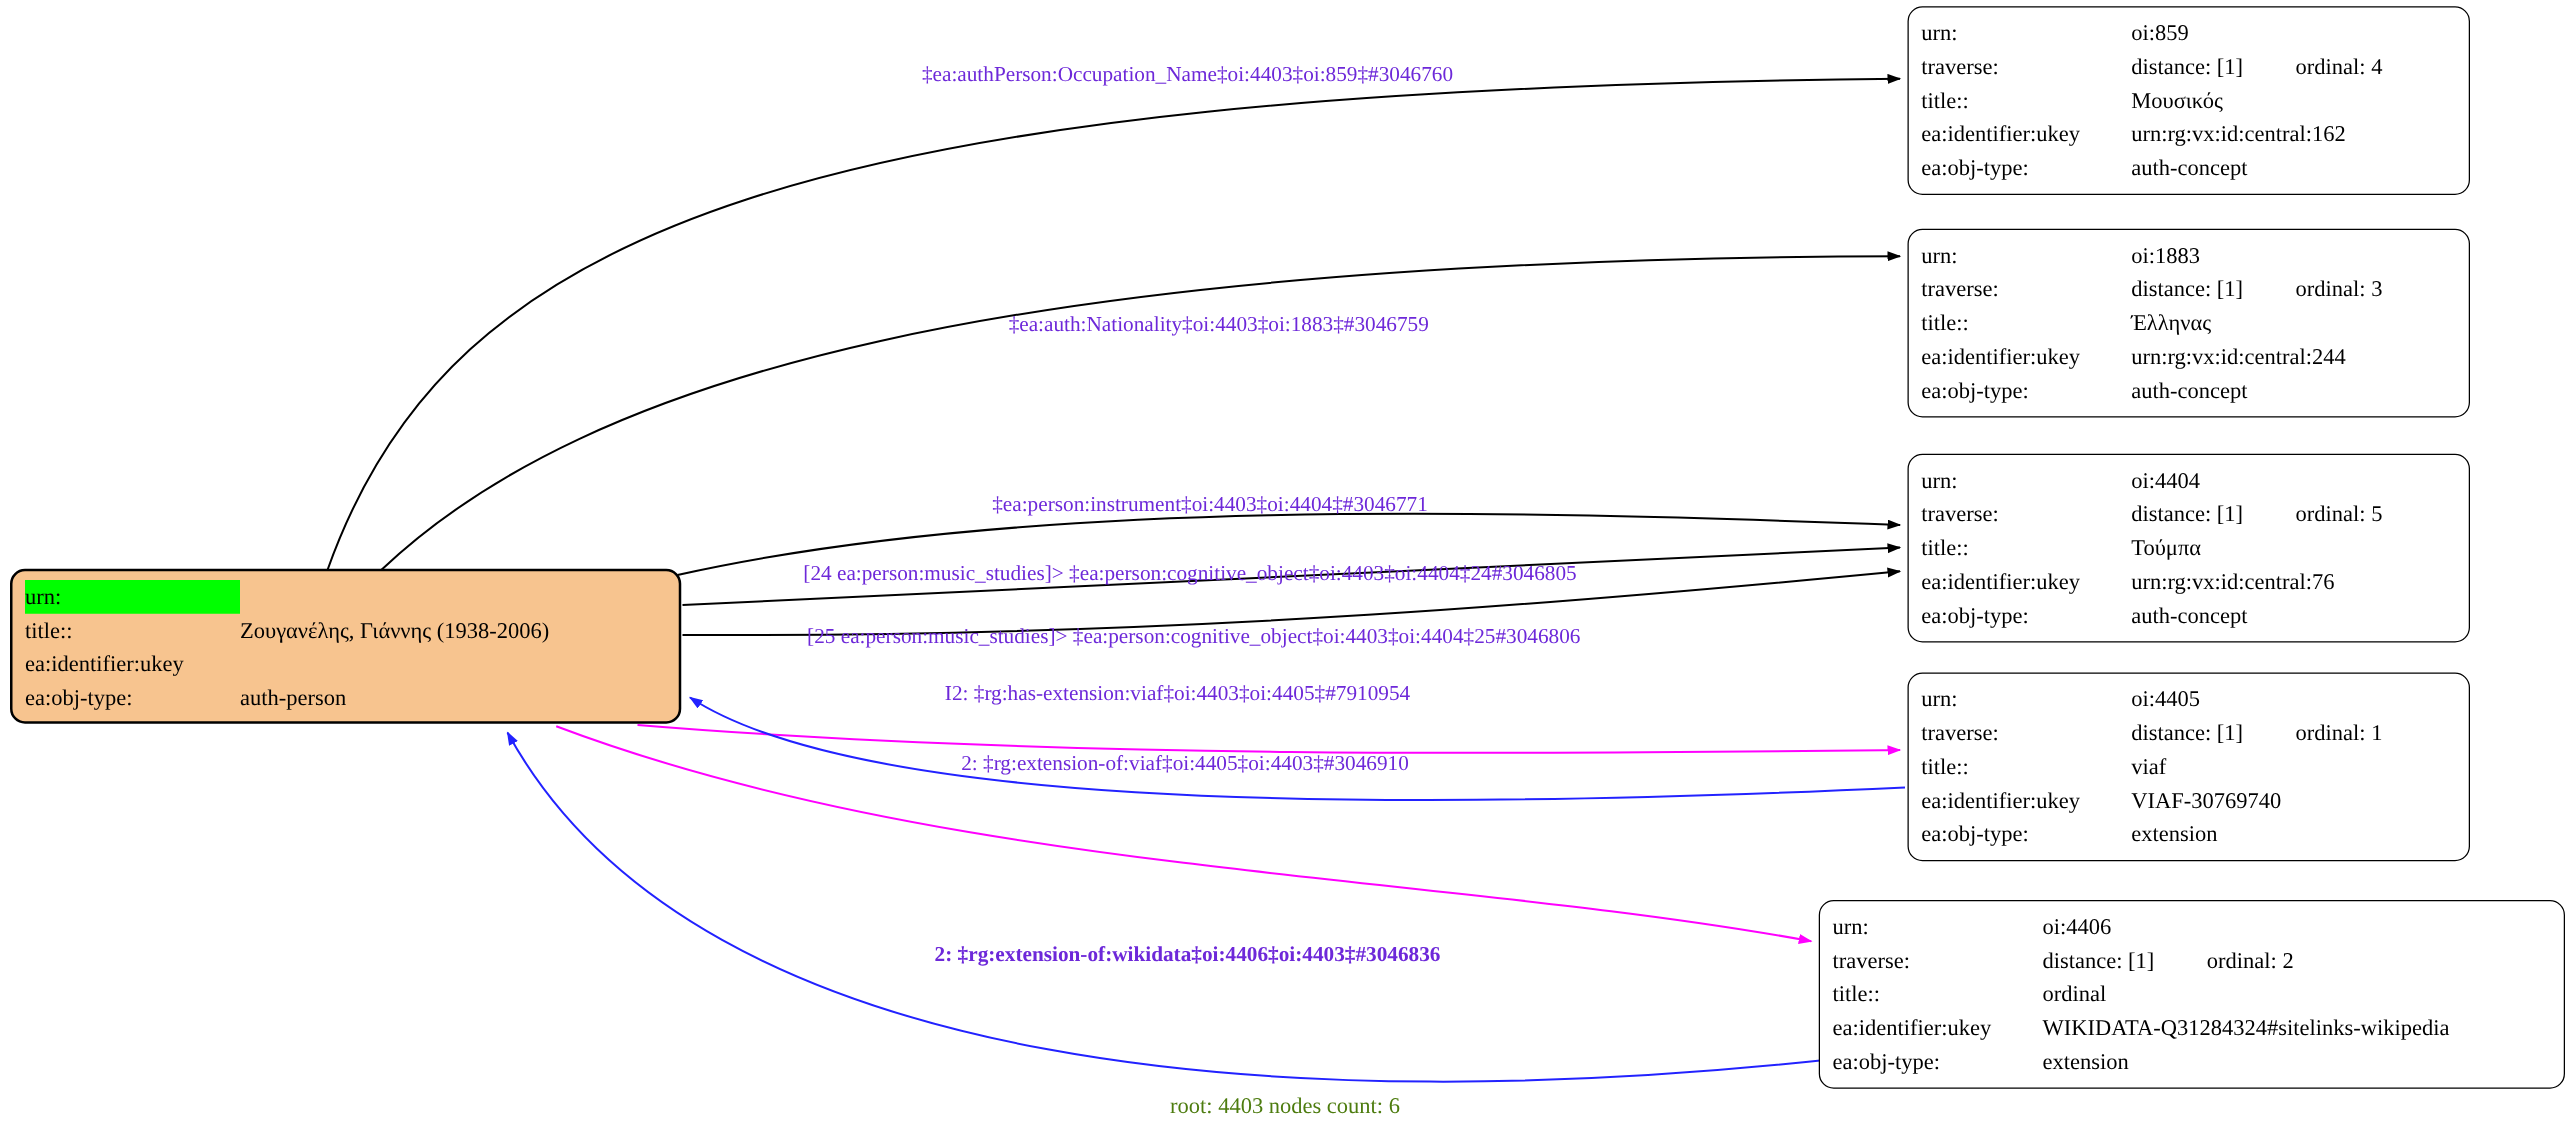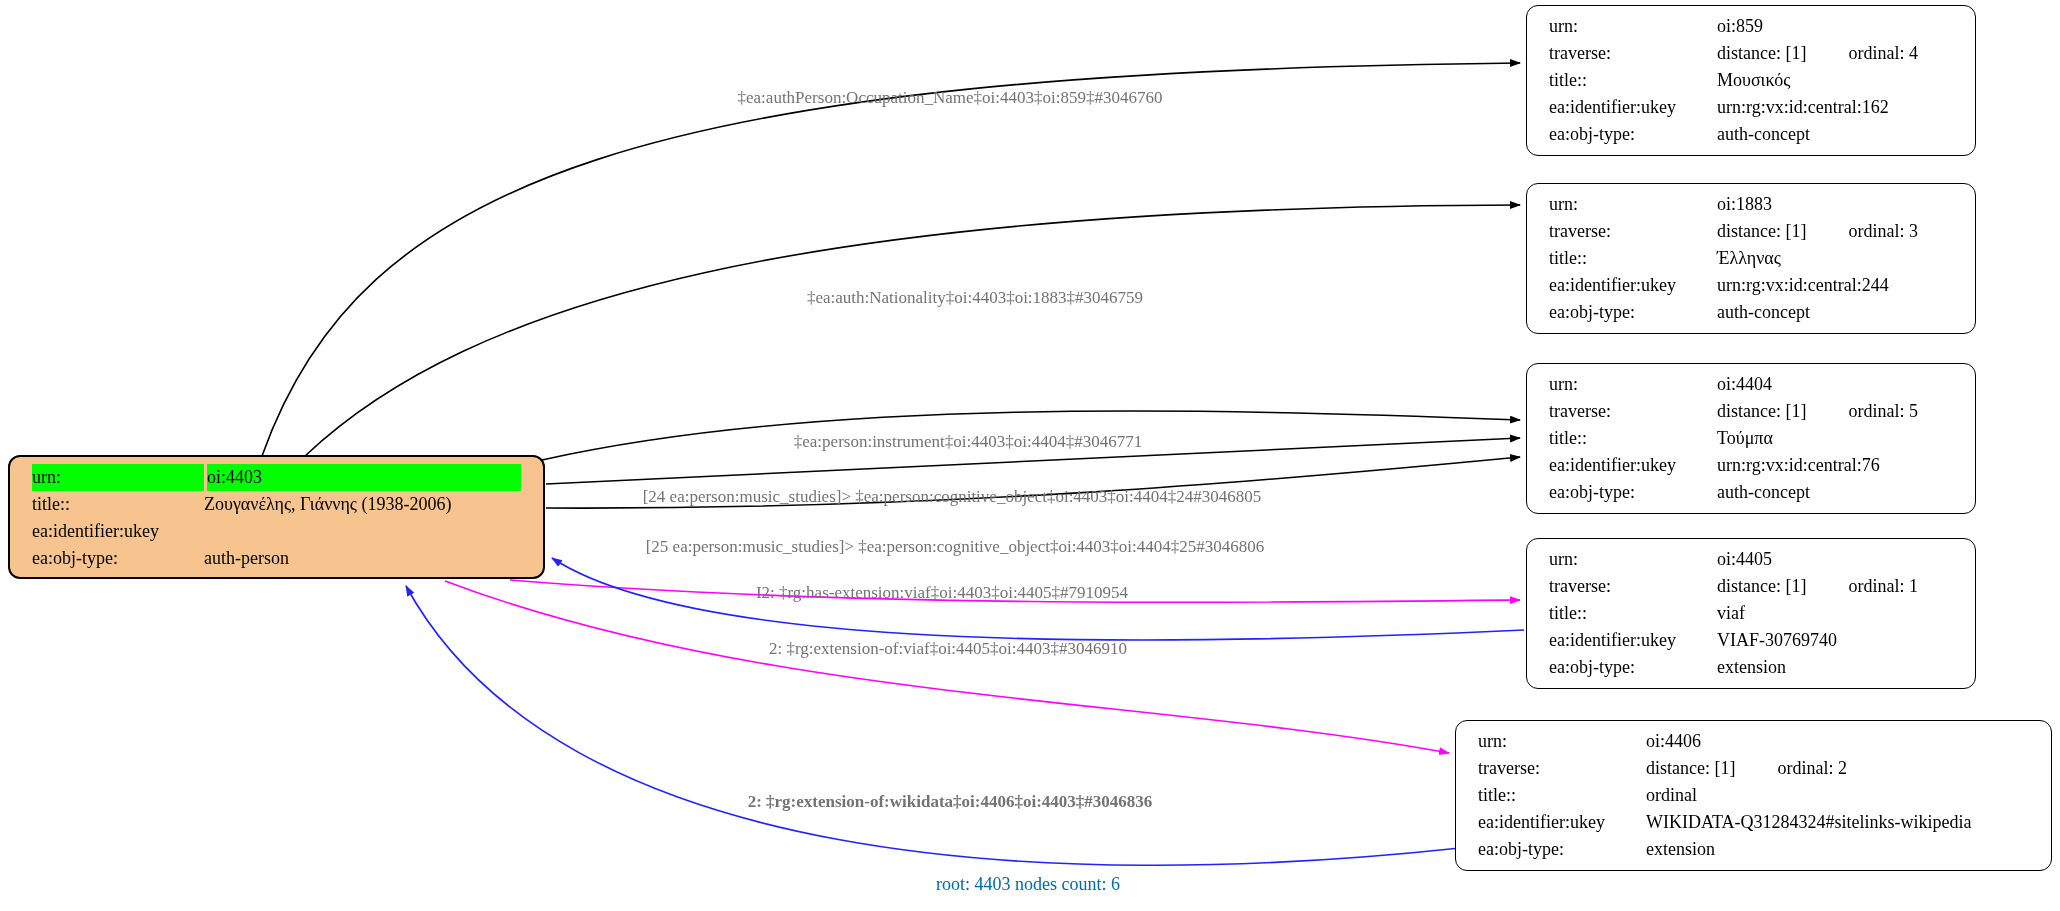--- a/index.html
+++ b/index.html
@@ -12,21 +12,21 @@
   }
   svg.edge-layer{position:absolute;left:0;top:0;width:2060px;height:911px;}
 
   
   .gnode{
     position:absolute;
     box-sizing:border-box;
     background:#ffffff;
     border:1.6px solid #000;
     border-radius:12px;
-    padding:7px 22px;
+    padding:7px 10px;
     font-size:18px;
     line-height:27px;
     color:#000;
   }
   .gnode .row{display:flex;align-items:baseline;}
   .gnode .k{flex:0 0 168px;white-space:nowrap;}
   .gnode .v{flex:1 1 auto;white-space:nowrap;}
   .gnode .trav{display:flex;flex:1 1 auto;}
   .gnode .ord{margin-left:42px;}
 
@@ -37,29 +37,28 @@
   .central .k{flex:0 0 172px;}
   .central .hl{background:#00ff00;}
   .central .row.urn-row{gap:3px;}
 
   
   .edge-label{
     position:absolute;
     transform:translateX(-50%);
     white-space:nowrap;
     font-size:17px;
-    color:#737373;
-    margin-top:38px;
+    color:#6d28d9;
   }
   .footer-label{
     position:absolute;
     transform:translateX(-50%);
     white-space:nowrap;
     font-size:18px;
-    color:#0369a1;
+    color:#4d7c0f;
   }
 </style>
 </head>
 <body>
 
 <div class="canvas">
 
   <svg class="edge-layer" viewBox="0 0 2060 911">
     <defs>
       <marker id="arr-black" markerWidth="12" markerHeight="10" refX="10" refY="4" orient="auto" markerUnits="userSpaceOnUse">
@@ -80,21 +79,20 @@
     <path d="M 546,508 C 950,510 1280,480 1520,457" fill="none" stroke="#000000" stroke-width="1.6" marker-end="url(#arr-black)"></path>
     <path d="M 510,580 C 850,608 1250,603 1520,600" fill="none" stroke="#ff00ff" stroke-width="1.6" marker-end="url(#arr-magenta)"></path>
     <path d="M 1524,630 C 1050,652 680,642 552,558" fill="none" stroke="#2222ff" stroke-width="1.6" marker-end="url(#arr-blue)"></path>
     <path d="M 445,581 C 760,700 1150,698 1449,753" fill="none" stroke="#ff00ff" stroke-width="1.6" marker-end="url(#arr-magenta)"></path>
     <path d="M 1460,848 C 1050,892 560,868 406,586" fill="none" stroke="#2222ff" stroke-width="1.6" marker-end="url(#arr-blue)"></path>
   </svg>
 
   <div class="gnode central" style="left:8px;top:455px;width:537px;height:124px;">
     <div class="row urn-row">
       <span class="k hl">urn:</span>
-      <span class="v hl">oi:4403</span>
     </div>
     <div class="row">
       <span class="k">title::</span>
       <span class="v">Ζουγανέλης, Γιάννης (1938-2006)</span>
     </div>
     <div class="row">
       <span class="k">ea:identifier:ukey</span>
     </div>
     <div class="row">
       <span class="k">ea:obj-type:</span>

